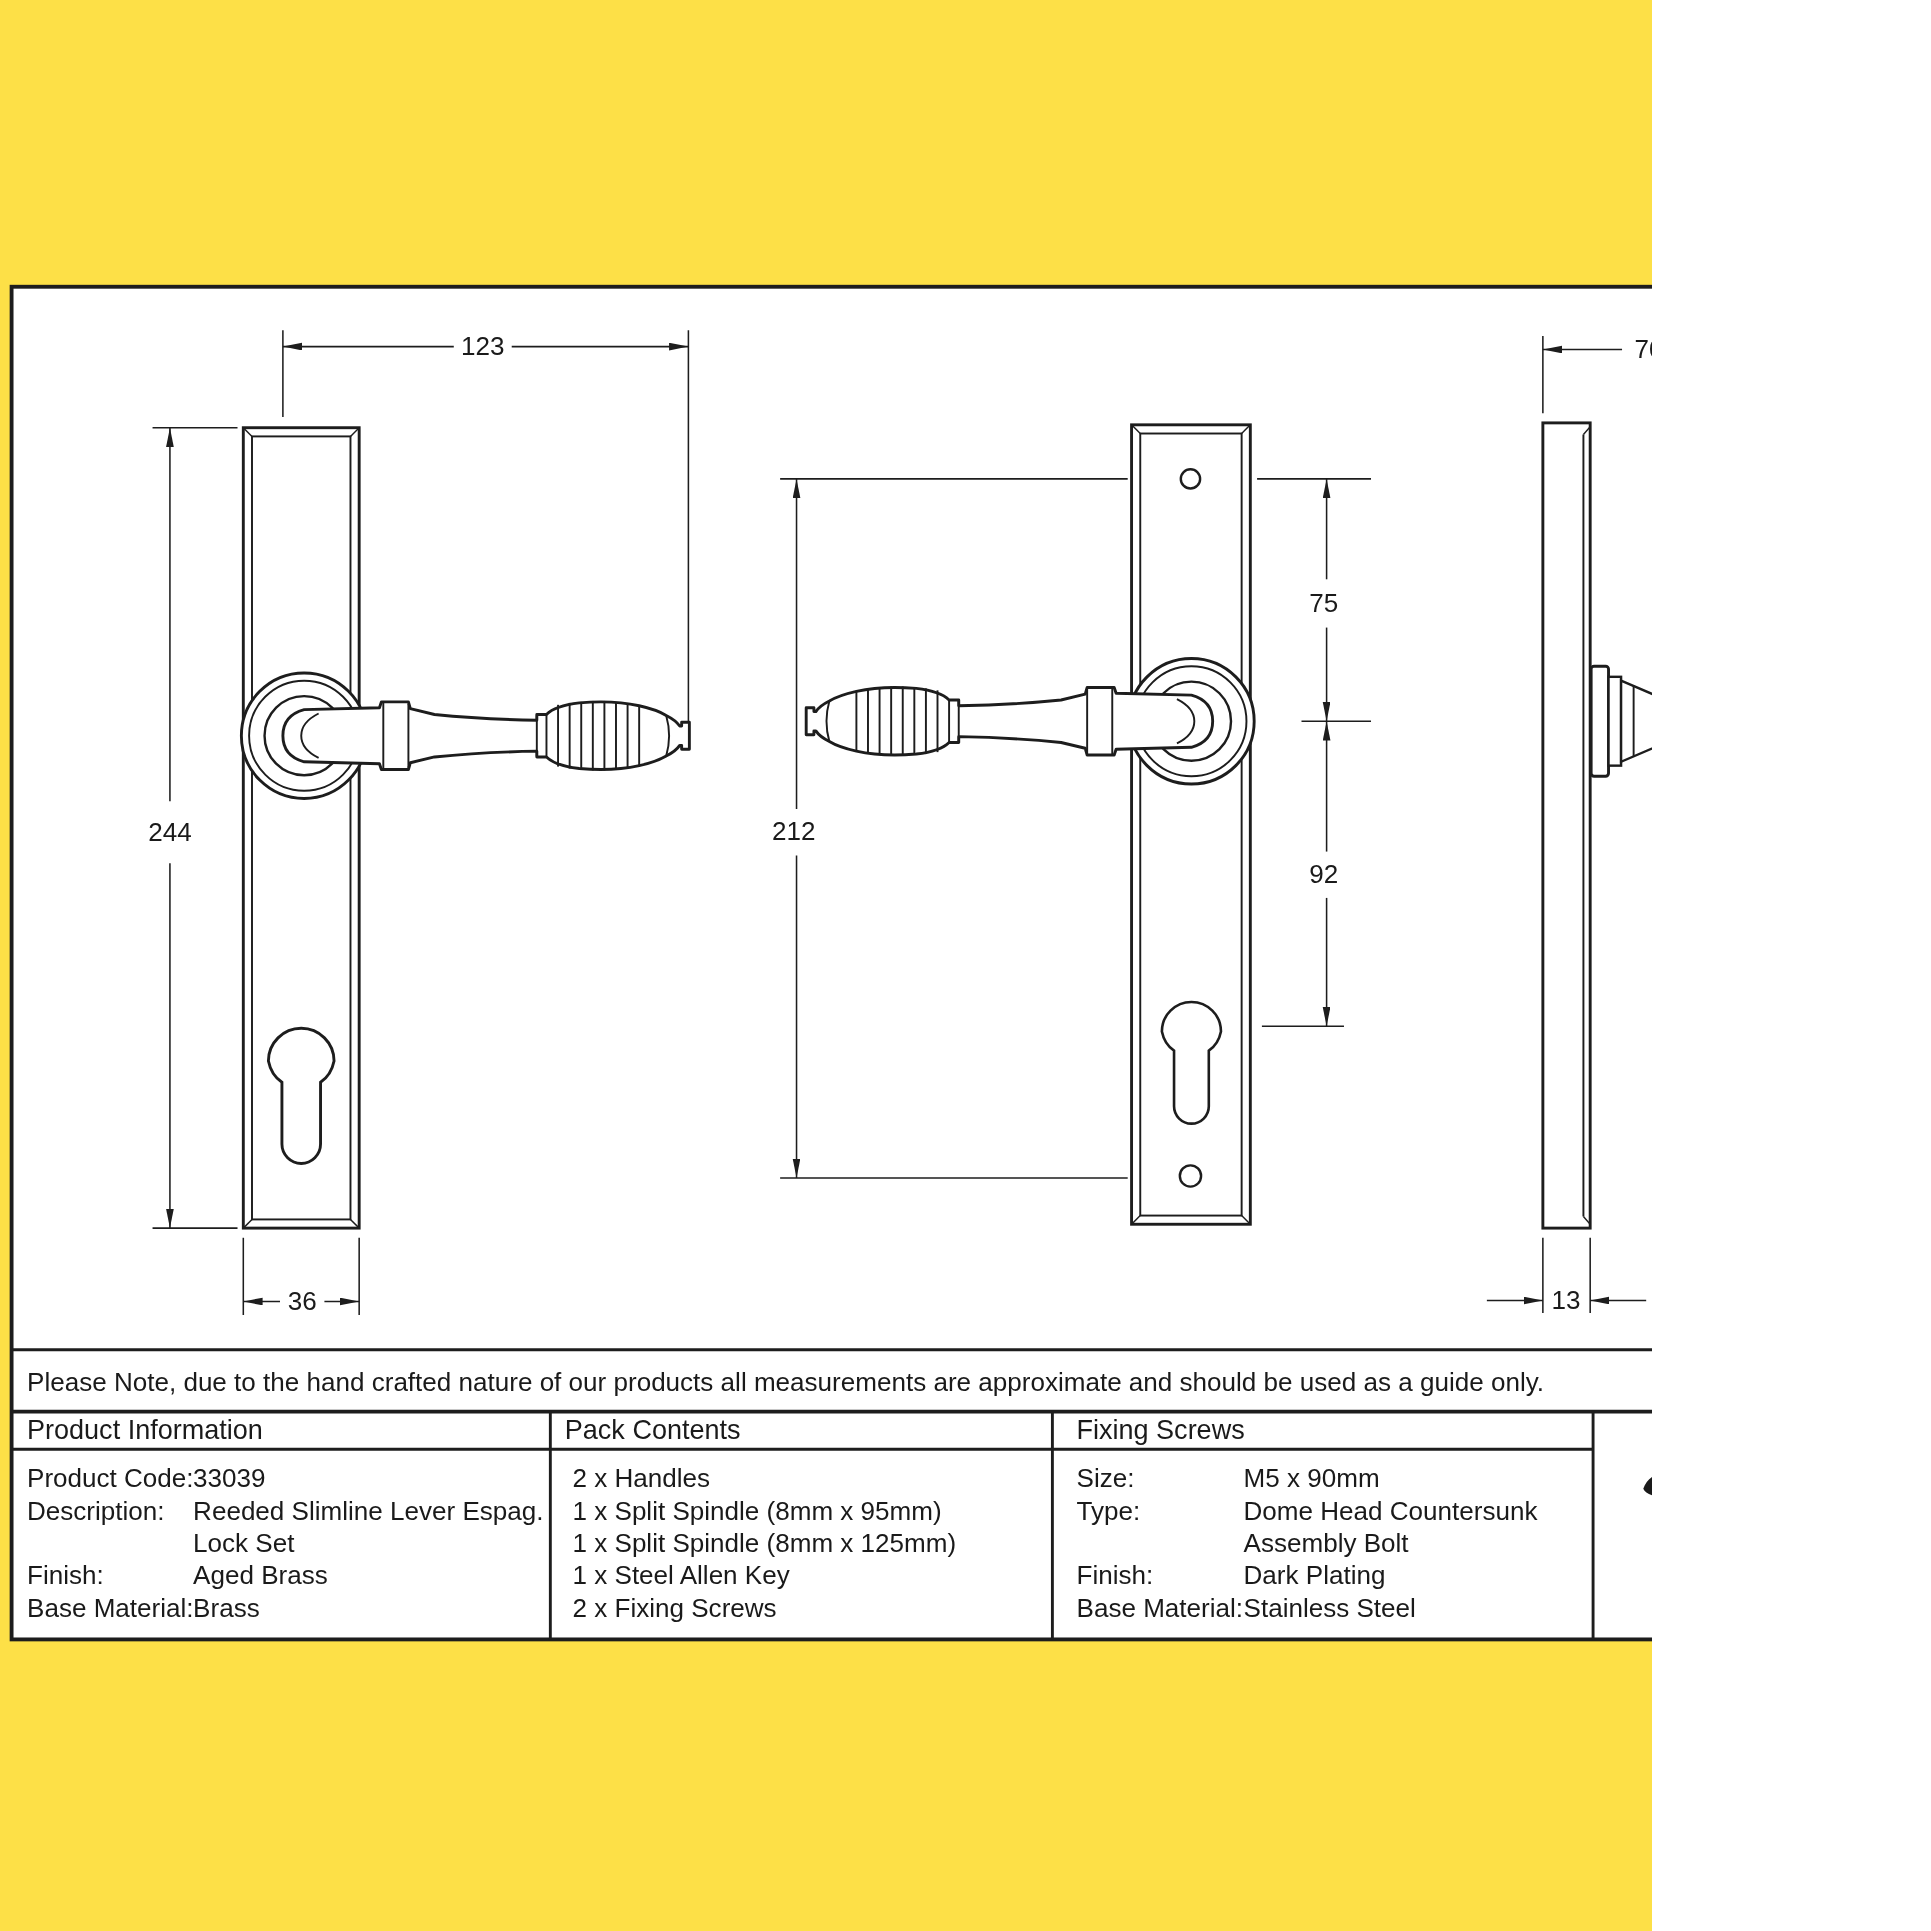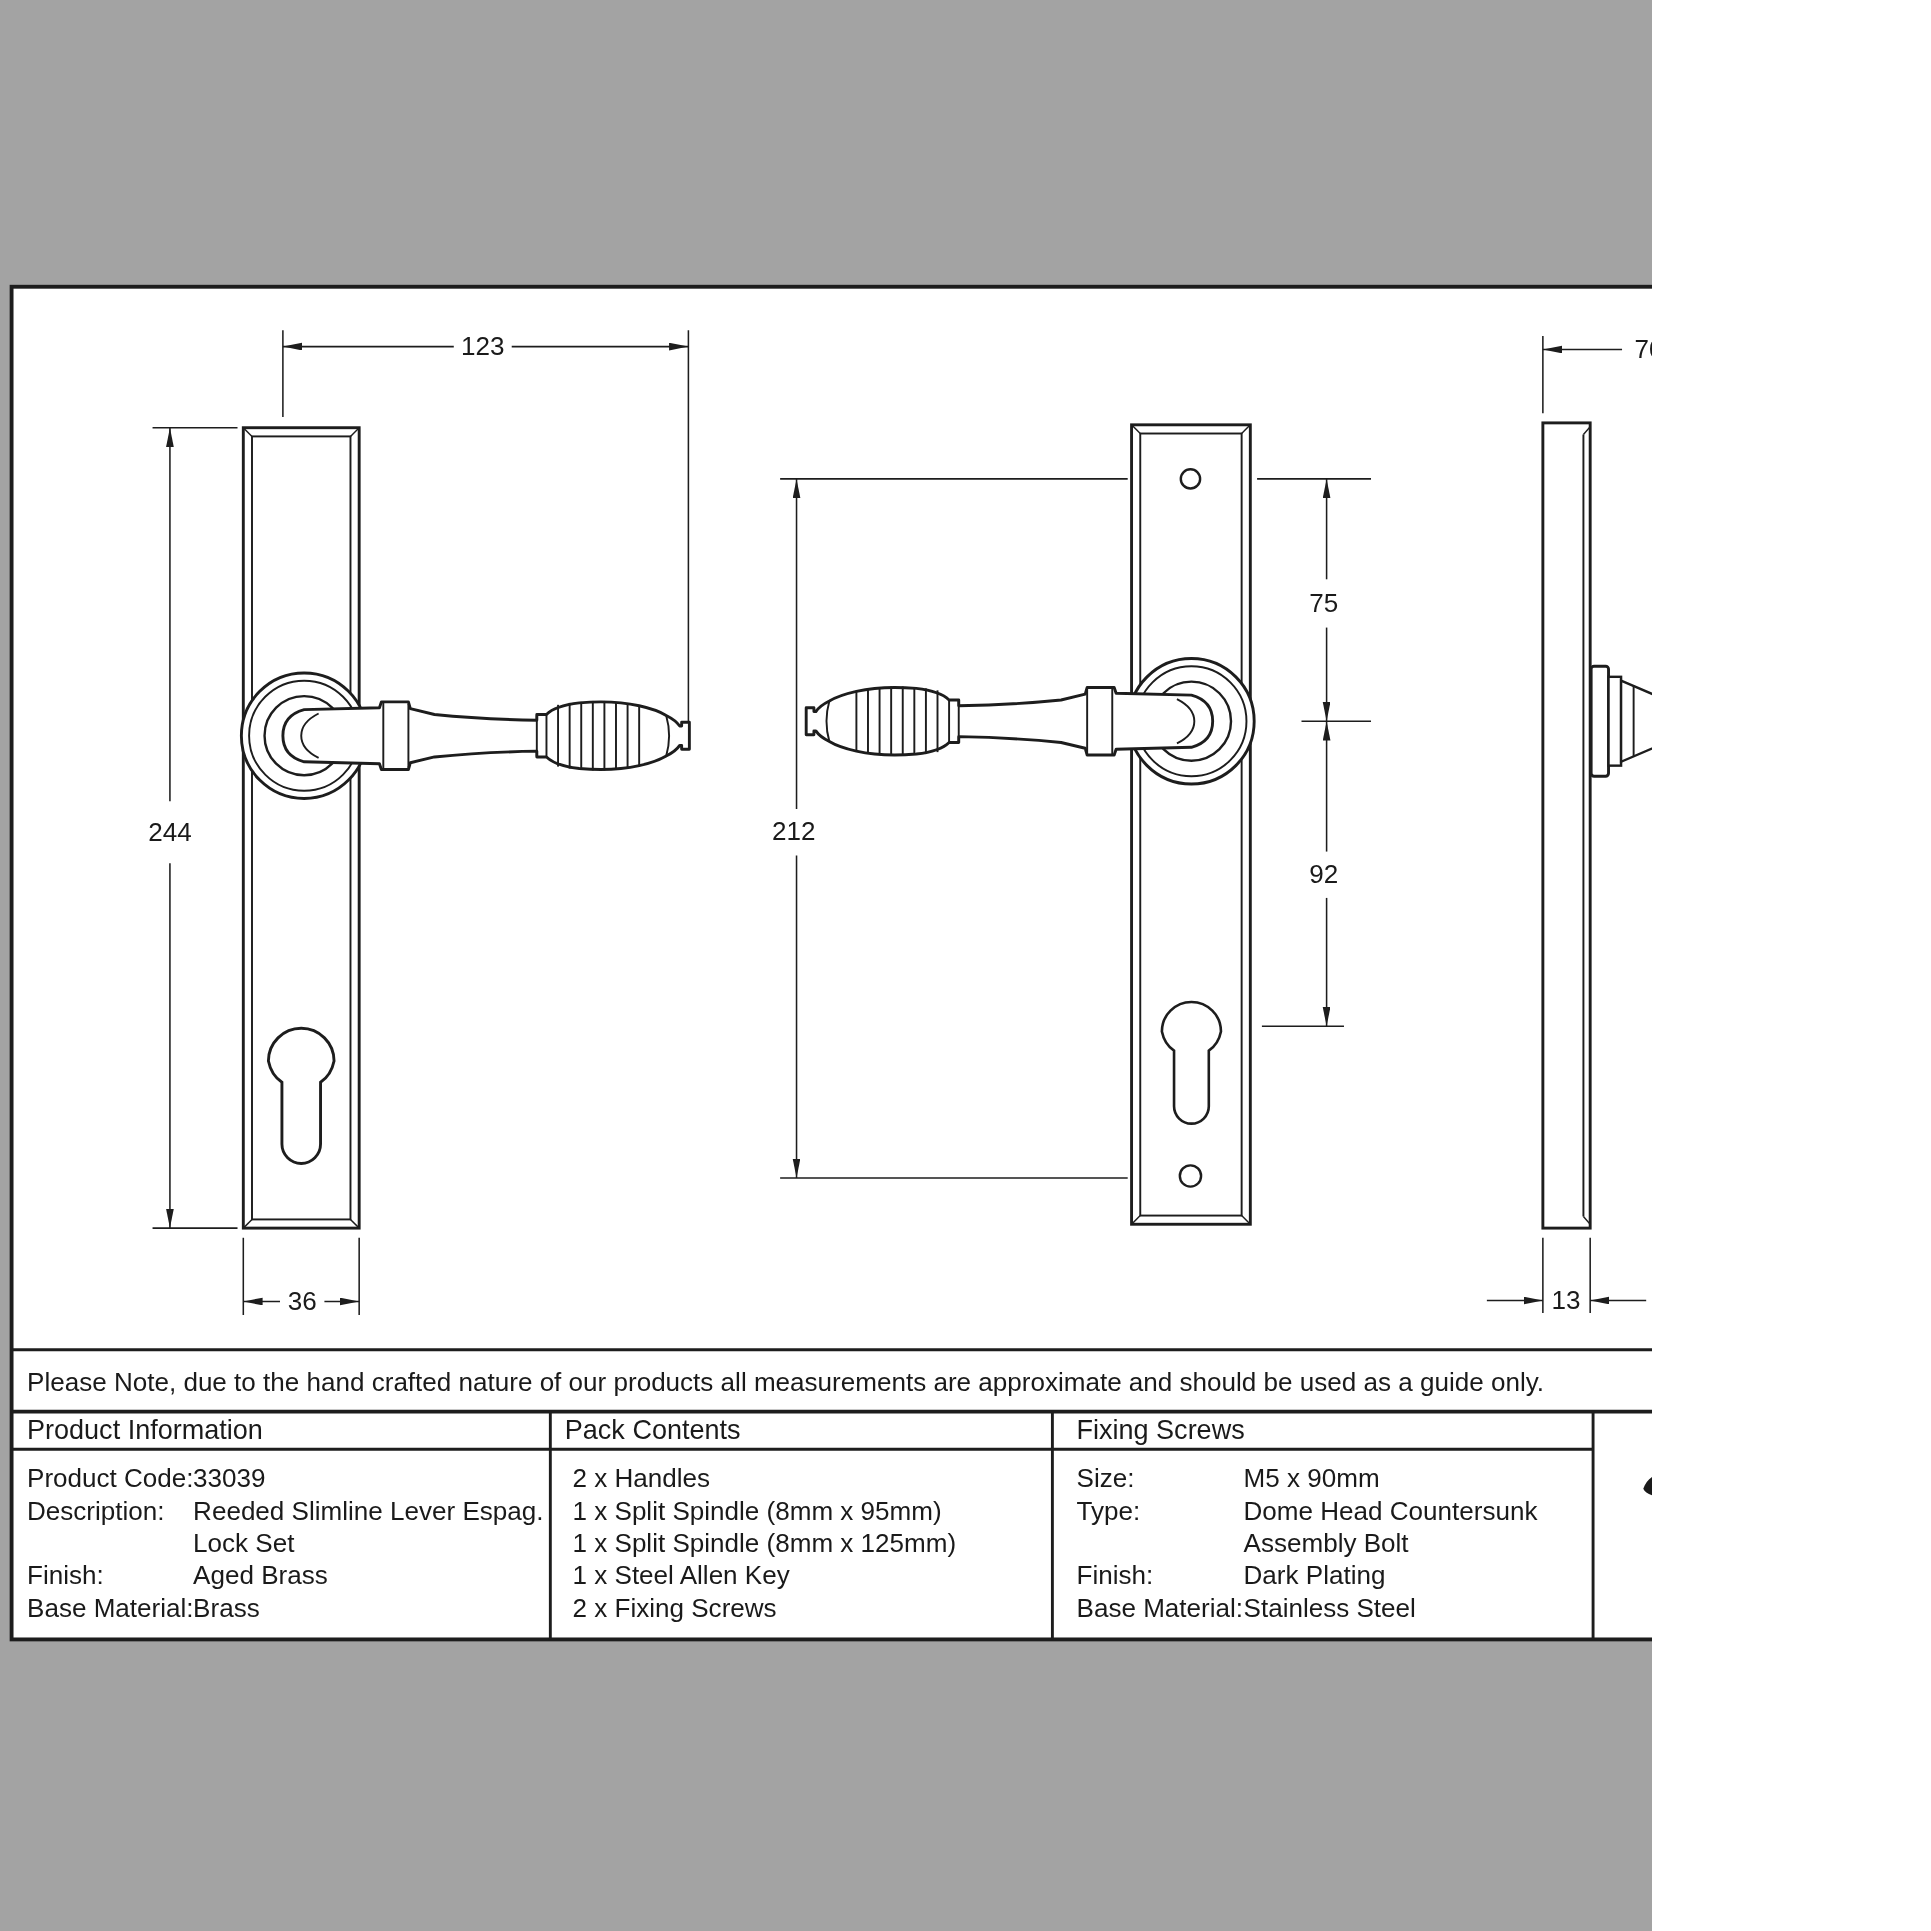--- a/index.html
+++ b/index.html
@@ -1,16 +1,16 @@
 <!DOCTYPE html>
 <html><head>
 <meta charset="utf-8">
 <style>
   html,body{margin:0;padding:0;background:#ffffff;}
-  .page{position:relative;width:1652px;height:1931px;background:#a3a3a3;overflow:hidden;}
+  .page{position:relative;width:1652px;height:1931px;background:#fde047;overflow:hidden;}
   svg text{font-family:"Liberation Sans", sans-serif; fill:#1a1a1a;}
   .dimtxt{font-size:27px;}
   .notetxt{font-size:27px;}
   .hdrtxt{font-size:28px;}
   .celltxt{font-size:27px;}
   .logo-big{font-family:"Liberation Serif", serif; font-weight:bold; font-size:88px;}
   .logo-small{font-family:"Liberation Serif", serif; font-size:31px;}
   .logo-reg{font-family:"Liberation Serif", serif; font-size:24px;}
   .logo-dia{font-family:"DejaVu Sans", sans-serif; font-size:20px;}
   .logo-url{font-family:"DejaVu Serif", serif; font-style:italic; font-size:27px; letter-spacing:0.5px;}

